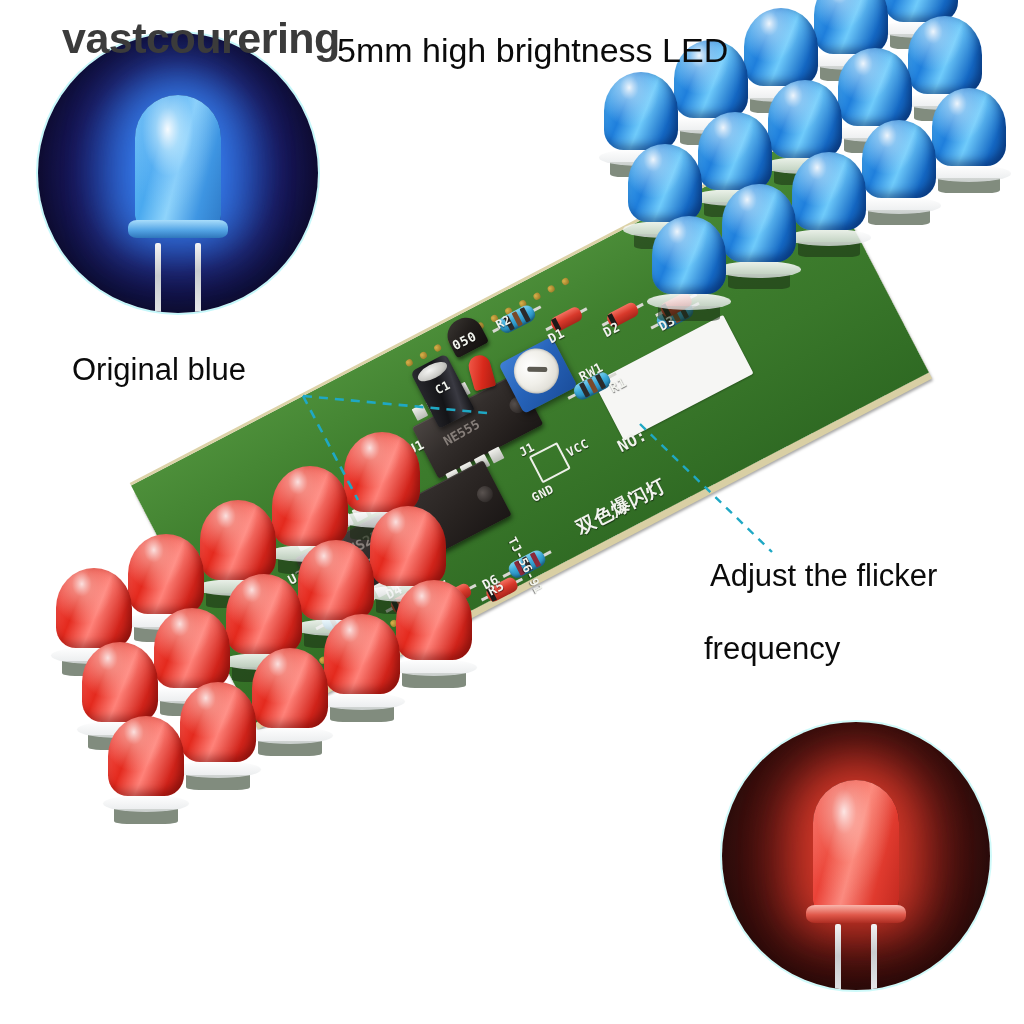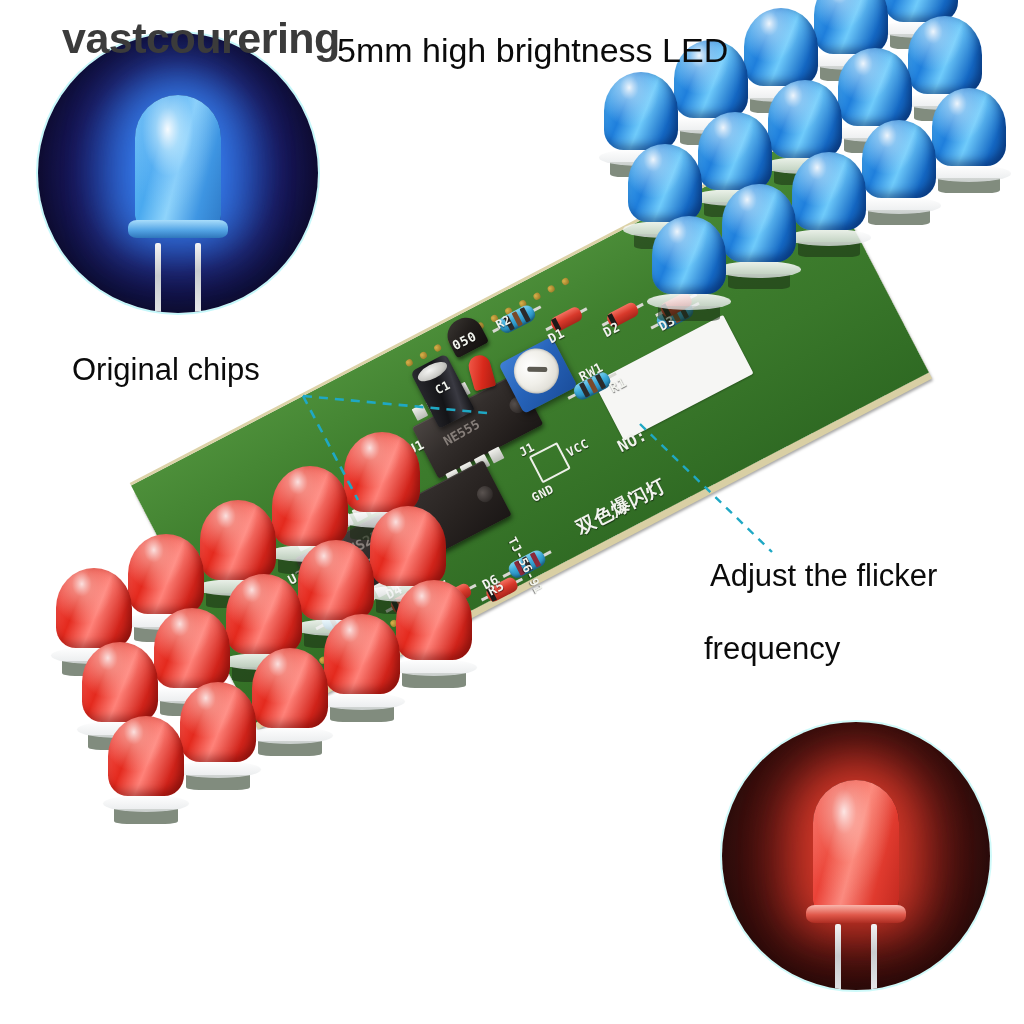--- a/index.html
+++ b/index.html
@@ -580,19 +580,19 @@
   <div class="closeup closeup-red">
     <div class="cu-led" style="top:58px;">
       <div class="cu-dome red"></div>
       <div class="cu-flange red"></div>
       <div class="cu-leg" style="left:22px; top:144px; height:80px;"></div>
       <div class="cu-leg" style="left:58px; top:144px; height:70px;"></div>
     </div>
   </div>
 
   <div class="anno anno-top">5mm high brightness LED</div>
-  <div class="anno anno-chips">Original chips</div>
+  <div class="anno anno-chips">Original blue</div>
   <div class="anno anno-adj2">frequency</div>
   <div class="anno anno-adj1">Adjust the flicker</div>
 
   <div class="watermark">vastcourering</div>
 
 </div>
 
 </body></html>

